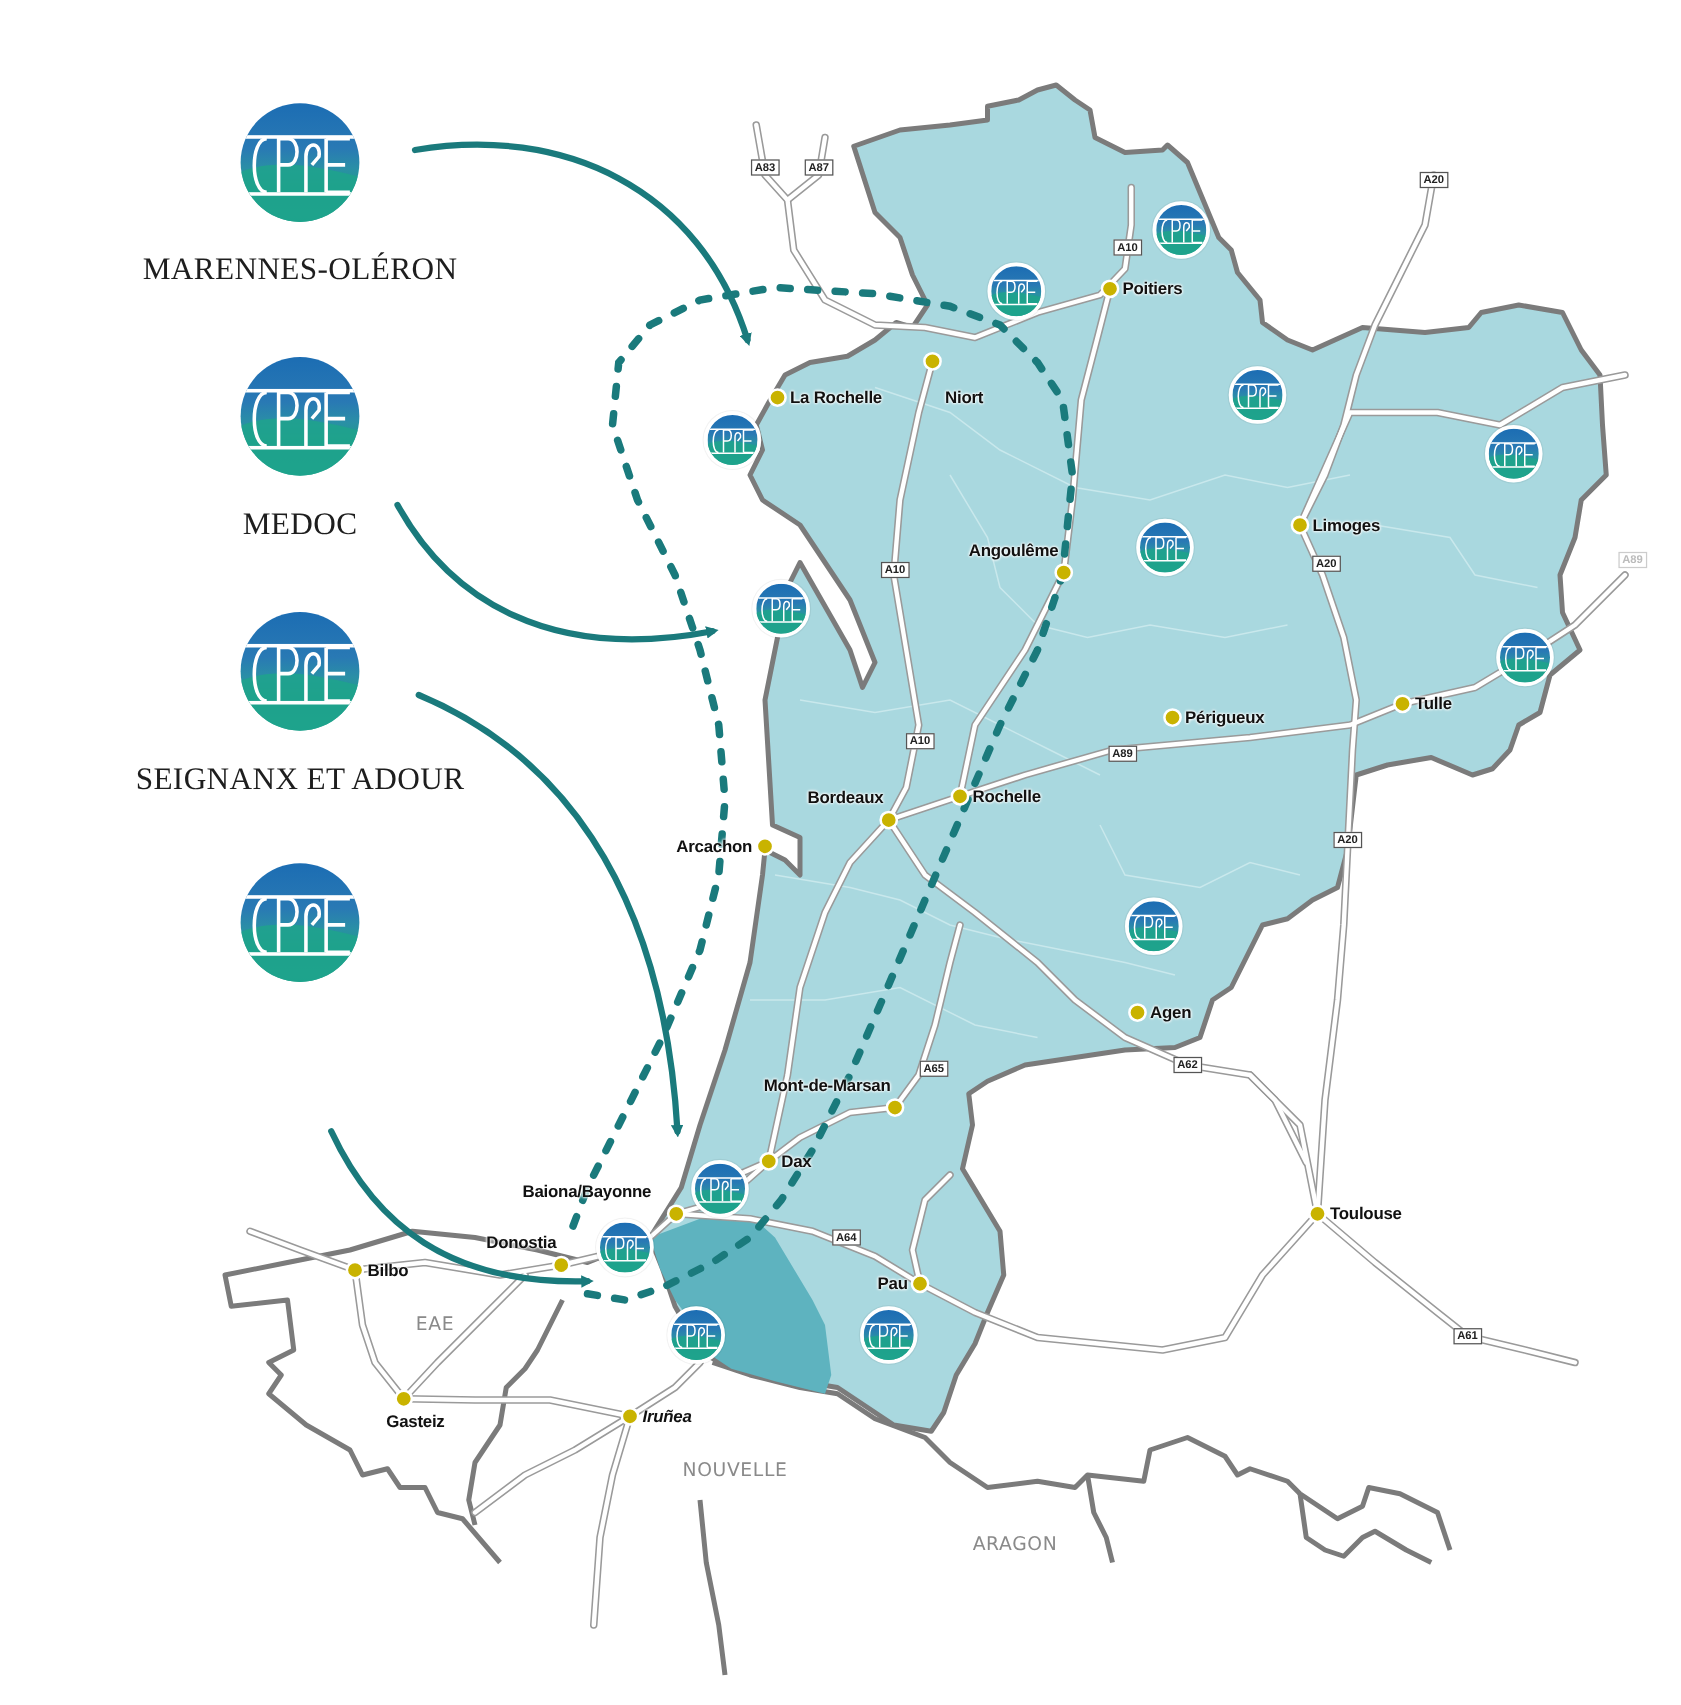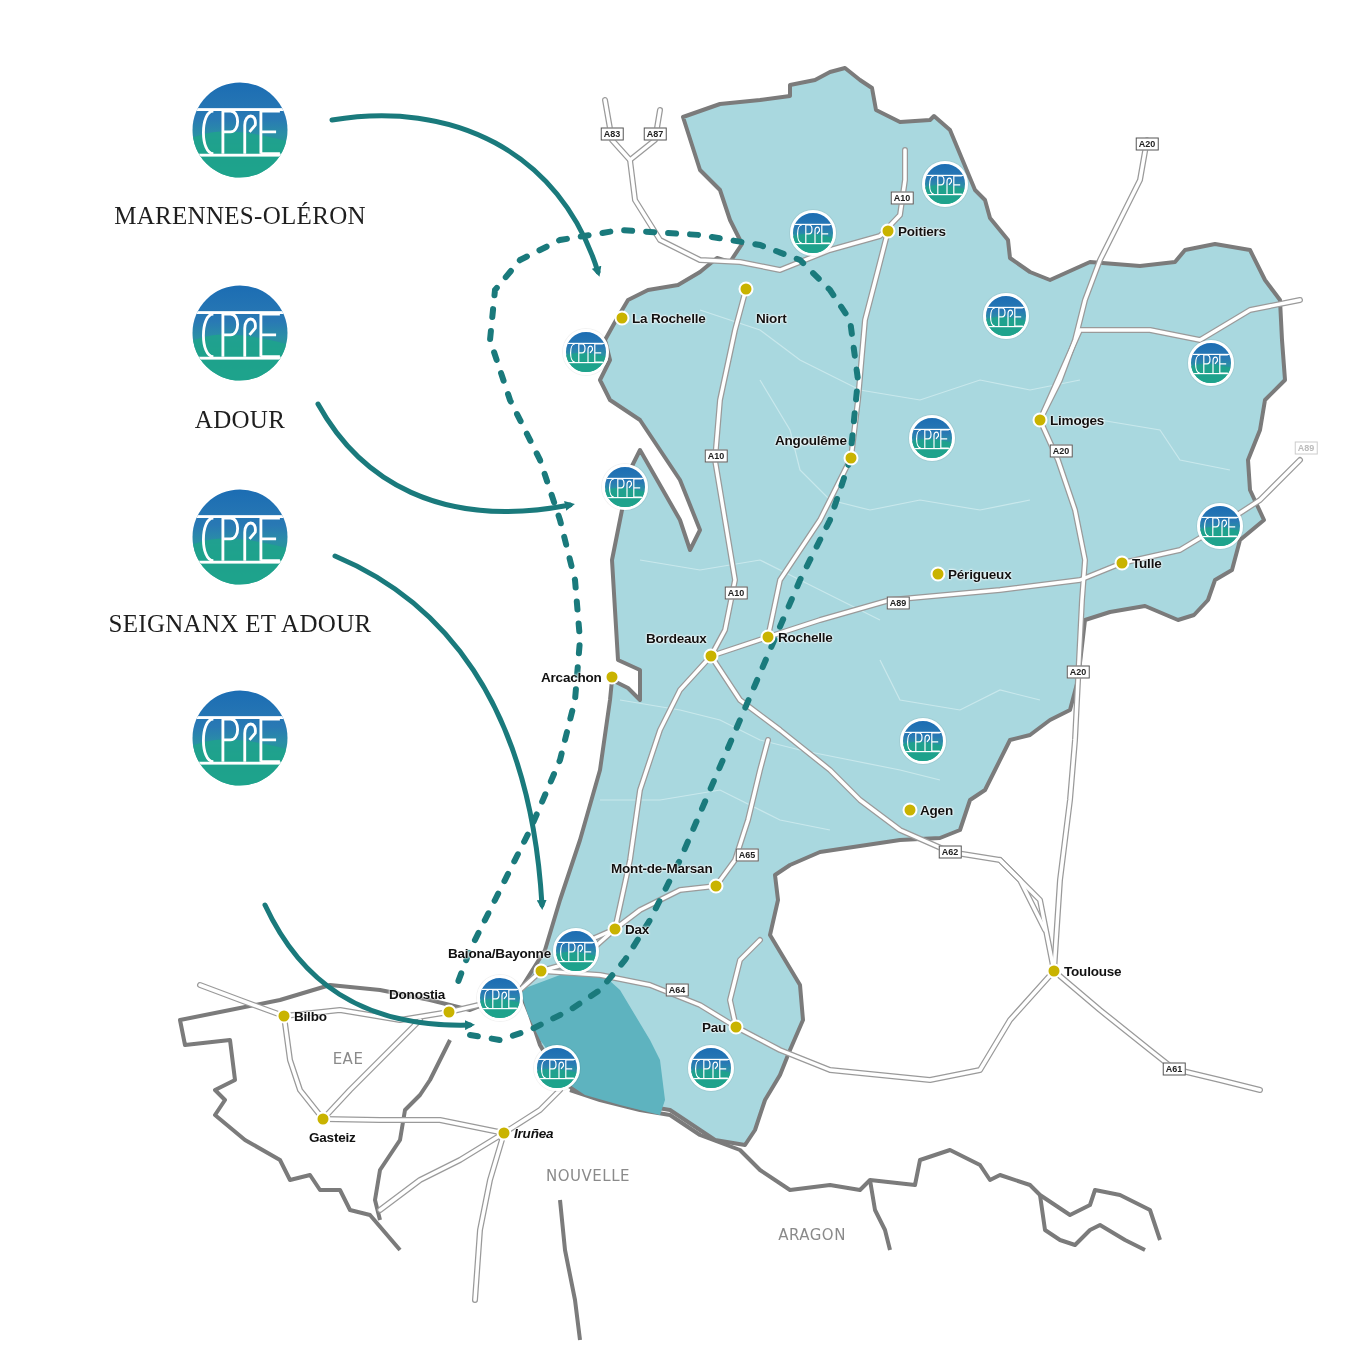--- a/index.html
+++ b/index.html
@@ -175,21 +175,21 @@
           <rect x="0" y="75" width="100" height="3" fill="#fff"></rect>
           <g fill="none" stroke="#fff" stroke-width="3">
             <path d="M22,30 C8,30 8,75 22,75"></path>
             <path d="M32,75 L32,30 L40,30 C50,30 50,52 40,52 L32,52"></path>
             <path d="M55,75 L55,45 C55,32 68,32 66,45 L60,52"></path>
             <path d="M72,30 L72,75 M72,30 L92,30 M72,52 L88,52 M72,75 L92,75"></path>
           </g>
         </svg>
       </div>
       <div class="legend-label" style="left: 240px; top: 404px;">
-        <div>ADOUR</div>
+        <div>MEDOC</div>
       </div>
       <div class="cpie-logo" style="width: 95px; height: 95px; left: 240px; top: 537px;">
         <svg viewBox="0 0 100 100" preserveAspectRatio="none">
           <path d="M0,58 C25,48 55,50 100,62 L100,100 L0,100 Z" fill="#1ea38c" opacity="0.85"></path>
           <rect x="0" y="27" width="100" height="3" fill="#fff"></rect>
           <rect x="0" y="75" width="100" height="3" fill="#fff"></rect>
           <g fill="none" stroke="#fff" stroke-width="3">
             <path d="M22,30 C8,30 8,75 22,75"></path>
             <path d="M32,75 L32,30 L40,30 C50,30 50,52 40,52 L32,52"></path>
             <path d="M55,75 L55,45 C55,32 68,32 66,45 L60,52"></path>
@@ -430,21 +430,21 @@
       <div class="city-label" style="left: 778px; top: 637px;">Rochelle</div>
       <div class="city-dot" style="left: 612px; top: 677px; background: rgb(201, 179, 0);"></div>
       <div class="city-label" style="left: 541px; top: 677px;">Arcachon</div>
       <div class="city-dot" style="left: 910px; top: 810px; background: rgb(201, 179, 0);"></div>
       <div class="city-label" style="left: 920px; top: 810px;">Agen</div>
       <div class="city-dot" style="left: 716px; top: 886px; background: rgb(201, 179, 0);"></div>
       <div class="city-label" style="left: 611px; top: 868px;">Mont-de-Marsan</div>
       <div class="city-dot" style="left: 615px; top: 929px; background: rgb(201, 179, 0);"></div>
       <div class="city-label" style="left: 625px; top: 929px;">Dax</div>
       <div class="city-dot" style="left: 541px; top: 971px; background: rgb(201, 179, 0);"></div>
-      <div class="city-label" style="left: 448px; top: 953px;">Baiona/Bayonne</div>
+      <div class="city-label" style="left: 418px; top: 953px;">Baiona/Bayonne</div>
       <div class="city-dot" style="left: 449px; top: 1012px; background: rgb(201, 179, 0);"></div>
       <div class="city-label" style="left: 389px; top: 994px;">Donostia</div>
       <div class="city-dot" style="left: 736px; top: 1027px; background: rgb(201, 179, 0);"></div>
       <div class="city-label" style="left: 702px; top: 1027px;">Pau</div>
       <div class="city-dot" style="left: 1054px; top: 971px; background: rgb(201, 179, 0);"></div>
       <div class="city-label" style="left: 1064px; top: 971px;">Toulouse</div>
       <div class="city-dot" style="left: 284px; top: 1016px; background: rgb(201, 179, 0);"></div>
       <div class="city-label" style="left: 294px; top: 1016px;">Bilbo</div>
       <div class="city-dot" style="left: 323px; top: 1119px; background: rgb(201, 179, 0);"></div>
       <div class="city-label" style="left: 309px; top: 1137px;">Gasteiz</div>

